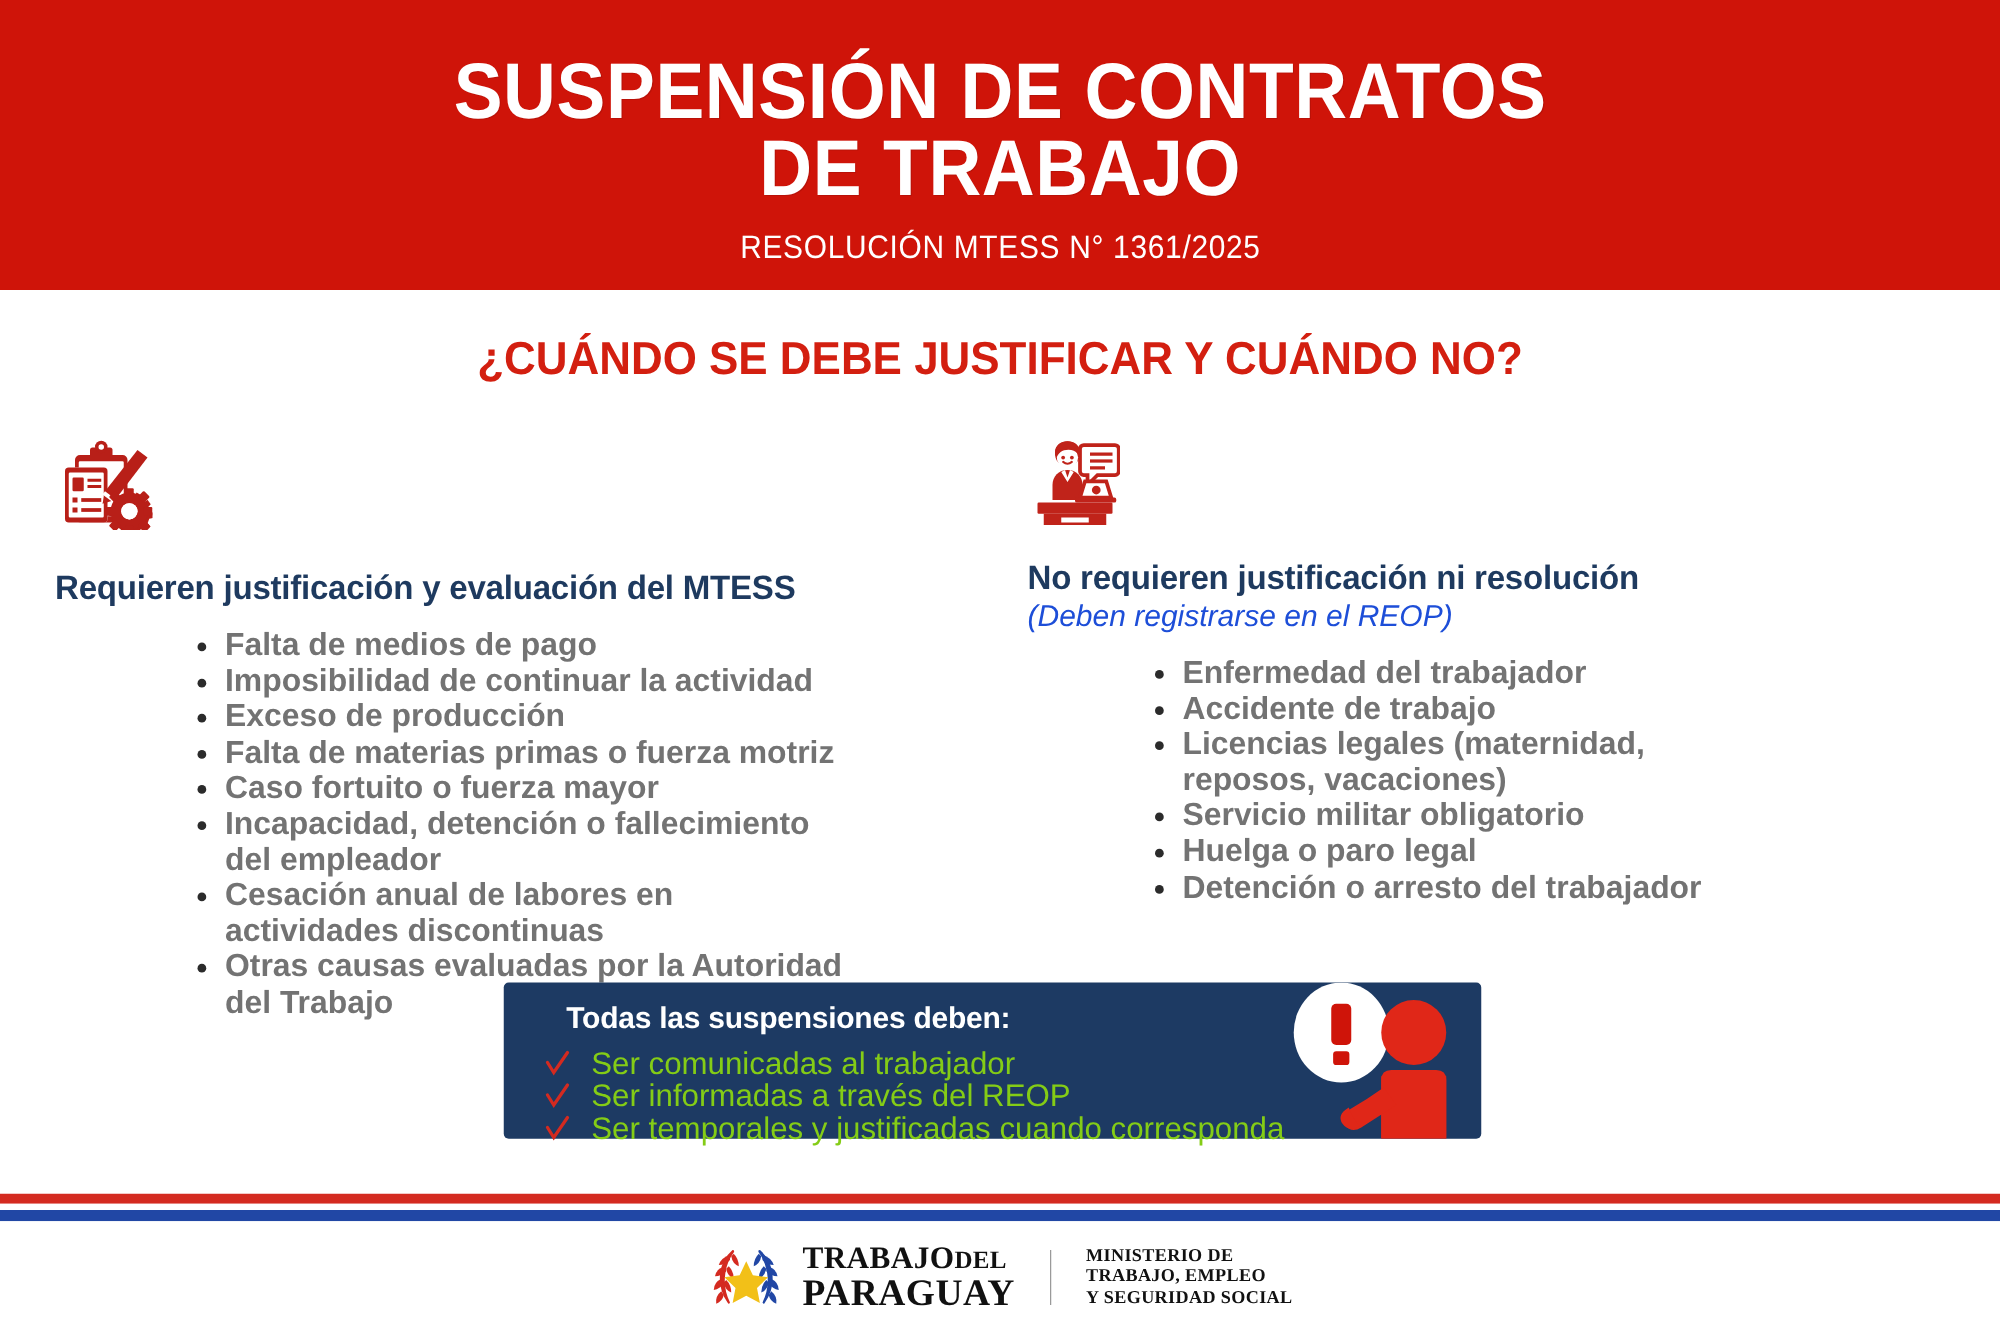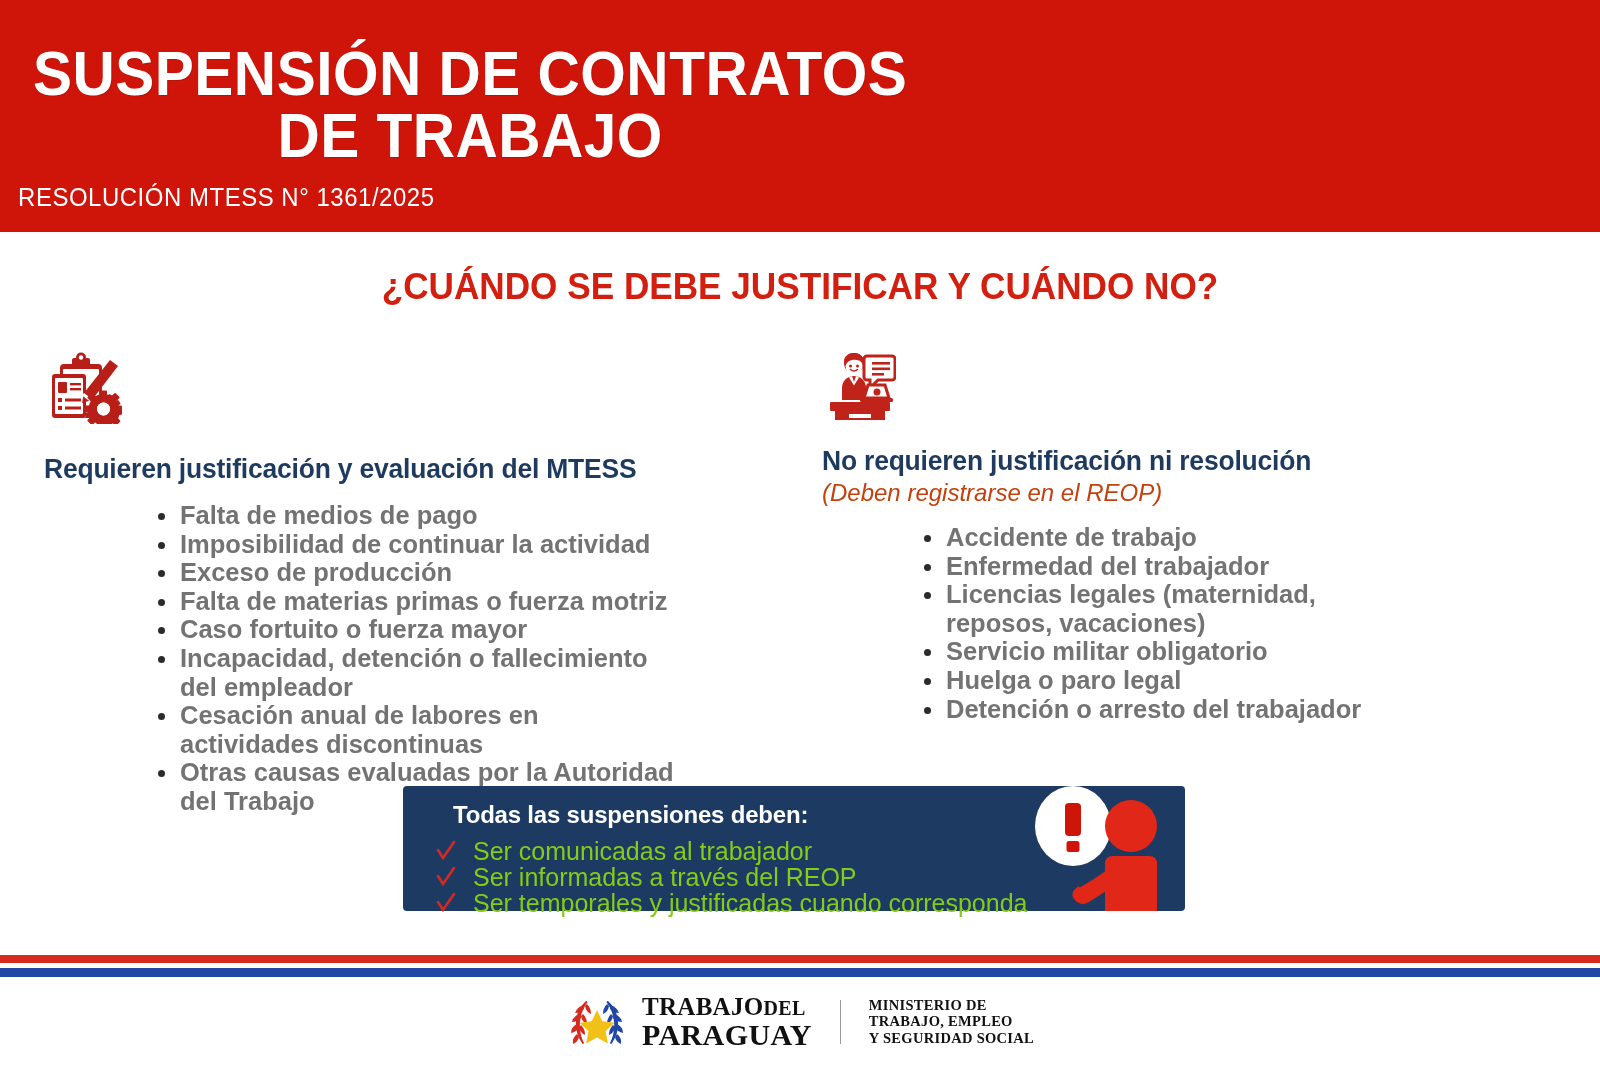--- a/index.html
+++ b/index.html
@@ -9,21 +9,21 @@
     background:#ffffff;
     position:relative;
     overflow:hidden;
   }
 
   
   .header {
     position:absolute; left:0; top:0; width:1600px; height:232px;
     background:#cf1409;
     display:flex; flex-direction:column;
-    align-items:flex-start; justify-content:flex-start;
+    align-items:center; justify-content:flex-start;
     padding-top:42px;
   }
   .header-title {
     color:#ffffff;
     font-size:63px;
     line-height:62px;
     font-weight:bold;
     letter-spacing:0.5px;
     text-align:center;
     transform:scaleX(0.93);
@@ -62,21 +62,21 @@
   .col-title {
     color:#1e3a5f;
     font-size:27px;
     font-weight:bold;
     letter-spacing:-0.2px;
     white-space:nowrap;
     transform:scaleX(0.98);
     transform-origin:left center;
   }
   .col-subtitle {
-    color:#c2410c;
+    color:#1d4ed8;
     font-size:24px;
     font-style:italic;
     margin-top:2px;
   }
 
   .bullets {
     margin-top:16px;
     list-style:none;
   }
   .col-left .bullets  { padding-left:110px; }
@@ -279,22 +279,22 @@
           <rect x="27" y="62" width="22" height="4" fill="#ffffff"></rect>
         </g>
       </svg>
     </div>
     <div class="col-head-text">
       <div class="col-title">No requieren justificación ni resolución</div>
       <div class="col-subtitle">(Deben registrarse en el REOP)</div>
     </div>
   </div>
   <ul class="bullets">
+    <li>Enfermedad del trabajador</li>
     <li>Accidente de trabajo</li>
-    <li>Enfermedad del trabajador</li>
     <li>Licencias legales (maternidad, reposos, vacaciones)</li>
     <li>Servicio militar obligatorio</li>
     <li>Huelga o paro legal</li>
     <li>Detención o arresto del trabajador</li>
   </ul>
 </div>
 
 <div class="callout">
   <div class="callout-title">Todas las suspensiones deben:</div>
   <ul class="callout-list">

